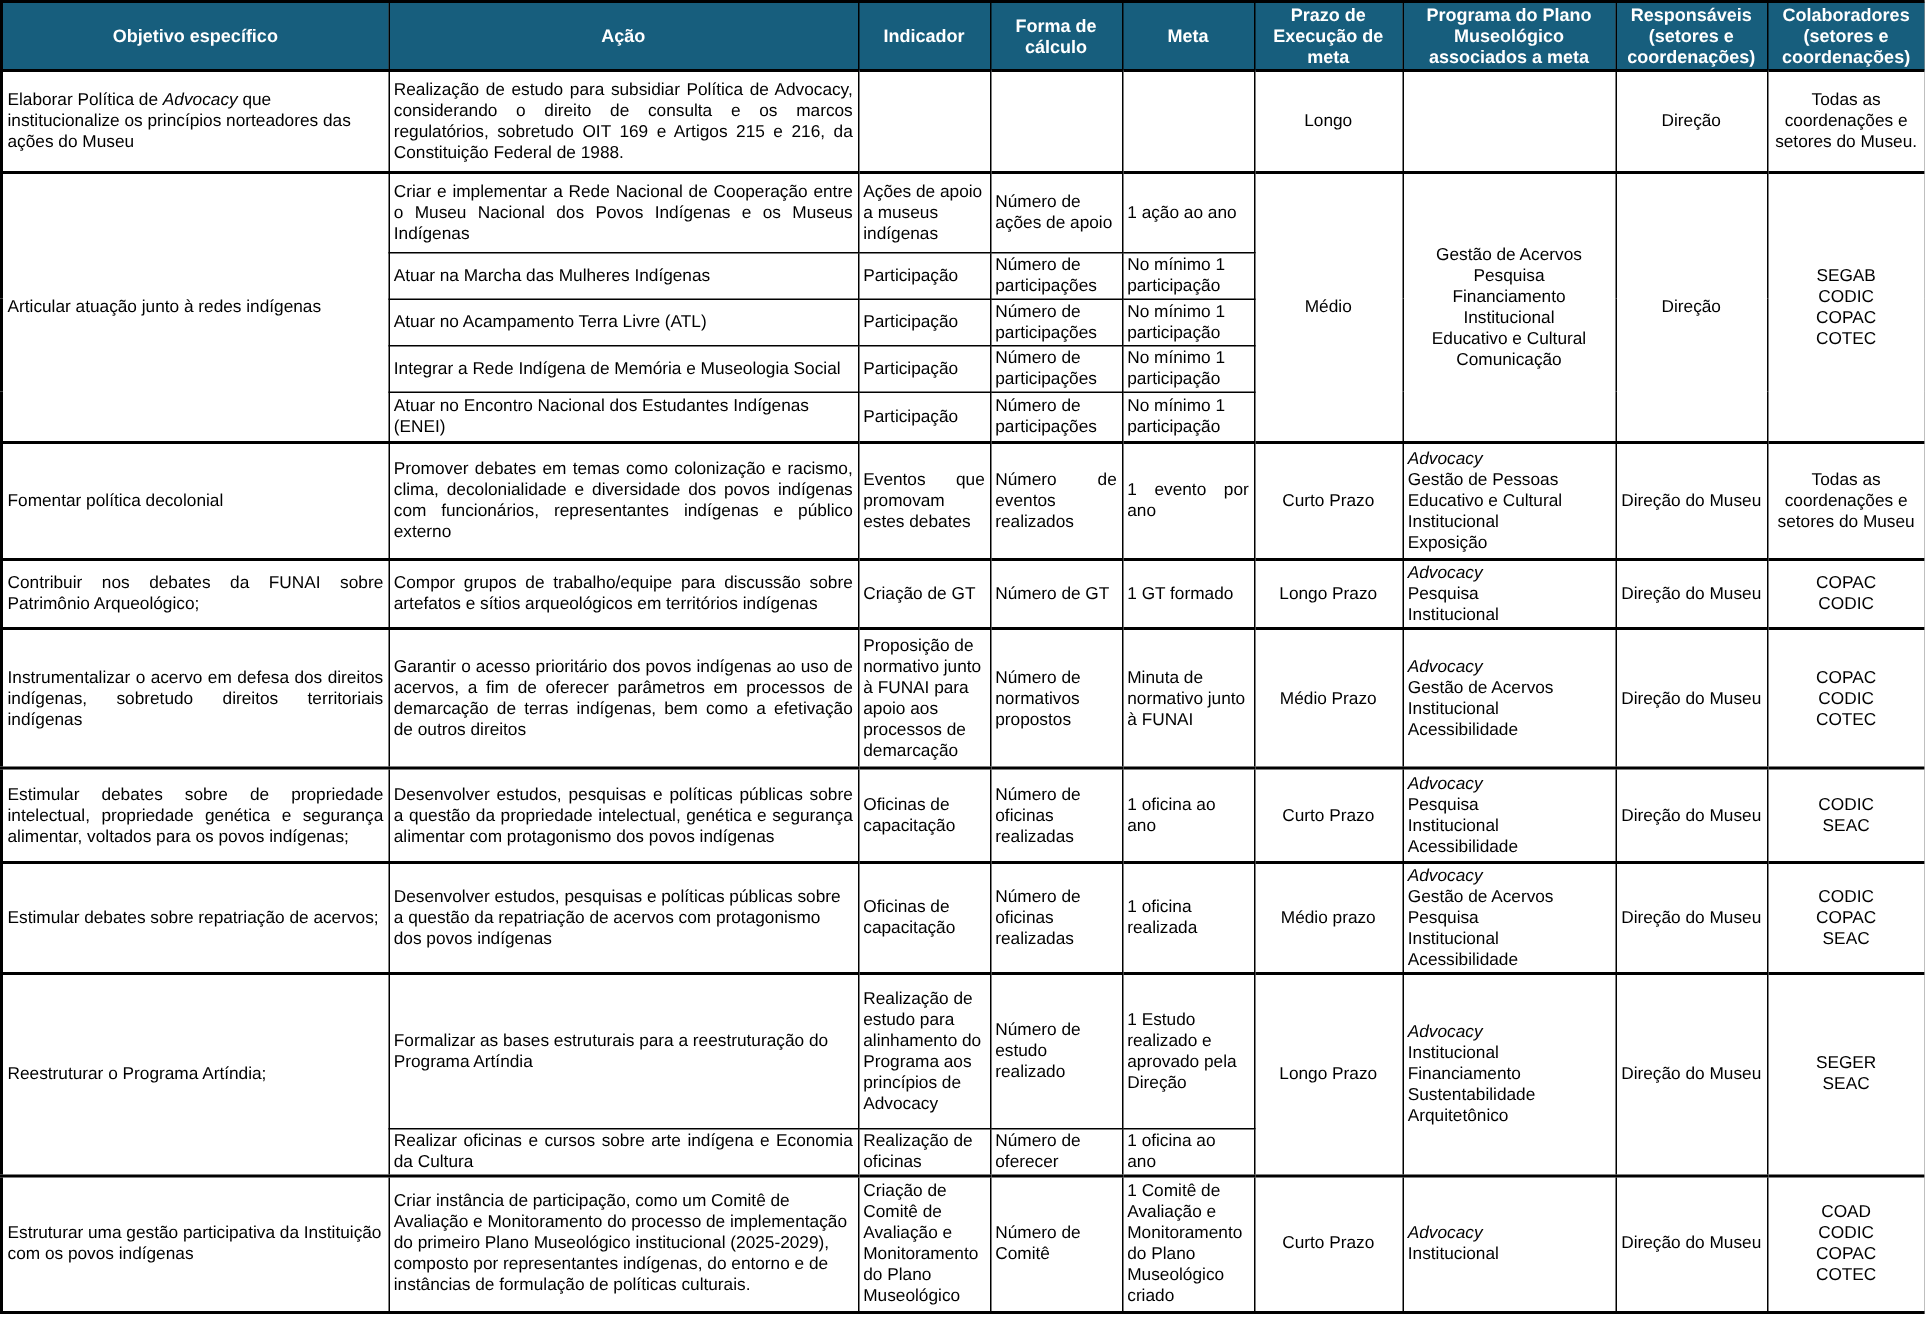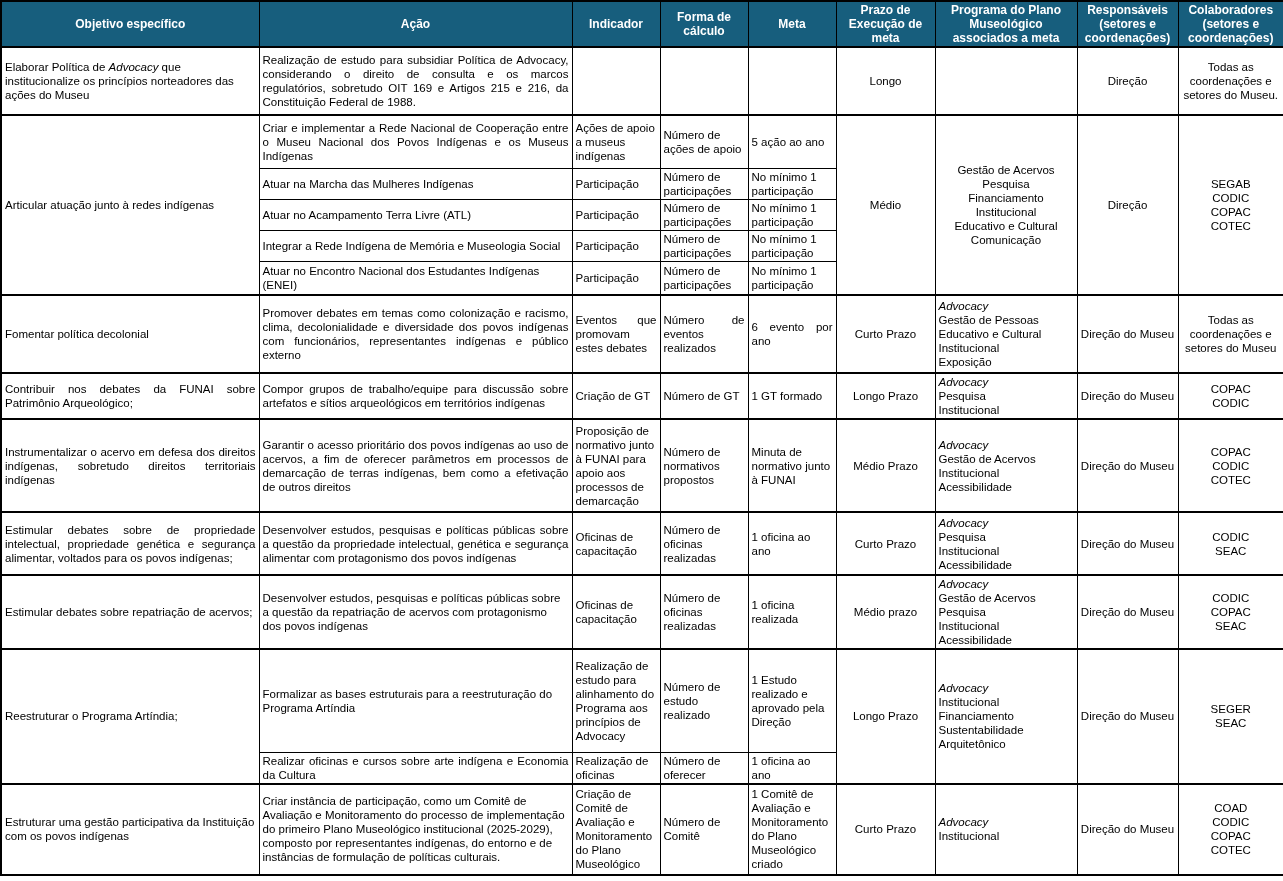--- a/index.html
+++ b/index.html
@@ -85,21 +85,21 @@
         <td class="align-center">Longo</td>
         <td class="align-left"></td>
         <td class="align-center">Direção</td>
         <td class="align-center">Todas as coordenações e setores do Museu.</td>
       </tr>
       <tr class="group-start" style="height: 53px;">
         <td rowspan="5" class="align-left">Articular atuação junto à redes indígenas</td>
         <td class="align-justify">Criar e implementar a Rede Nacional de Cooperação entre o Museu Nacional dos Povos Indígenas e os Museus Indígenas</td>
         <td class="align-left">Ações de apoio a museus indígenas</td>
         <td class="align-left">Número de ações de apoio</td>
-        <td class="align-left">5 ação ao ano</td>
+        <td class="align-left">1 ação ao ano</td>
         <td rowspan="5" class="align-center">Médio</td>
         <td rowspan="5" class="align-center">
           <div>Gestão de Acervos</div>
           <div>Pesquisa</div>
           <div>Financiamento</div>
           <div>Institucional</div>
           <div>Educativo e Cultural</div>
           <div>Comunicação</div>
         </td>
         <td rowspan="5" class="align-center">Direção</td>
@@ -132,21 +132,21 @@
         <td class="align-left">Atuar no Encontro Nacional dos Estudantes Indígenas (ENEI)</td>
         <td class="align-left">Participação</td>
         <td class="align-left">Número de participações</td>
         <td class="align-left">No mínimo 1 participação</td>
       </tr>
       <tr class="group-start" style="height: 78px;">
         <td class="align-left">Fomentar política decolonial</td>
         <td class="align-justify">Promover debates em temas como colonização e racismo, clima, decolonialidade e diversidade dos povos indígenas com funcionários, representantes indígenas e público externo</td>
         <td class="align-justify">Eventos que promovam estes debates</td>
         <td class="align-justify">Número de eventos realizados</td>
-        <td class="align-justify">6 evento por ano</td>
+        <td class="align-justify">1 evento por ano</td>
         <td class="align-center">Curto Prazo</td>
         <td class="align-left">
           <div><i>Advocacy</i></div>
           <div>Gestão de Pessoas</div>
           <div>Educativo e Cultural</div>
           <div>Institucional</div>
           <div>Exposição</div>
         </td>
         <td class="align-center">Direção do Museu</td>
         <td class="align-center">Todas as coordenações e setores do Museu</td>

